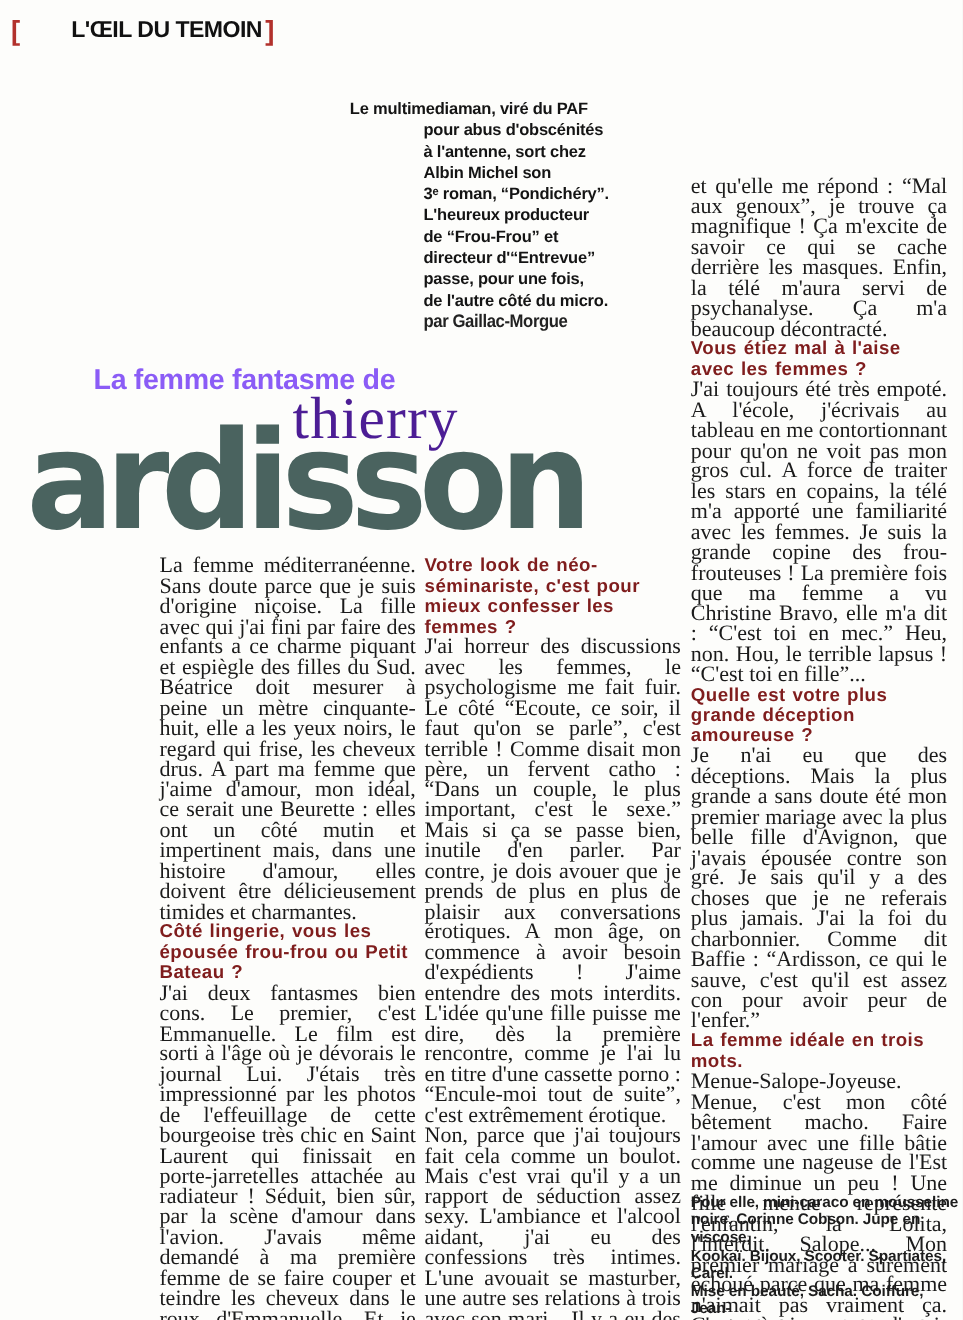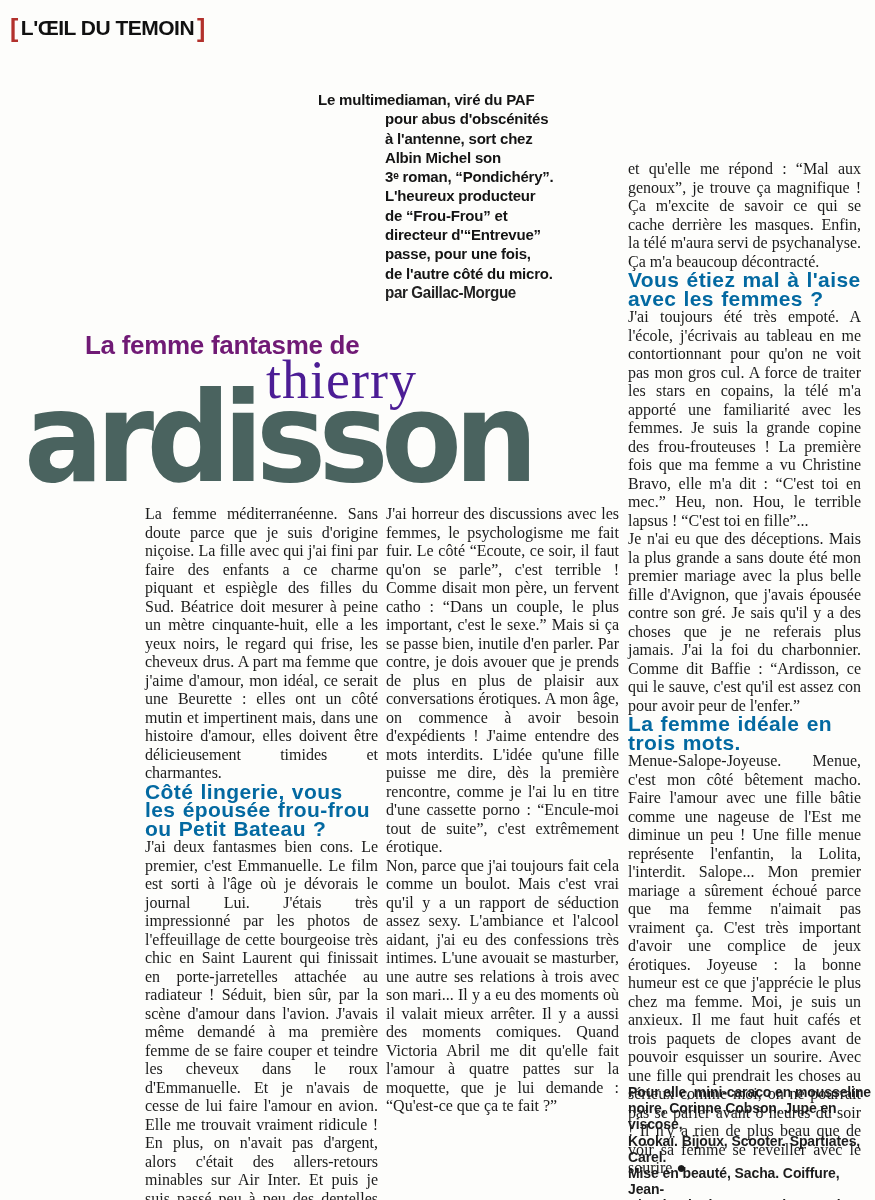--- a/index.html
+++ b/index.html
@@ -13,21 +13,21 @@
     font-family:"Liberation Sans",sans-serif;
     color:#1b1b1b;
   }
   
   #kicker{
     position:absolute;left:10px;top:14px;
     font-weight:bold;font-size:21px;letter-spacing:-0.5px;
     white-space:nowrap;
   }
   #kicker .bracket{color:#b2312c;font-weight:900;font-size:25px;vertical-align:-2px;}
-  #kicker .label{color:#111;padding:0 3px;}
+  #kicker .label{color:#111;padding:0 3px;margin-left:44px;}
 
   
   #intro{
     position:absolute;left:318px;top:90px;width:330px;
     font-weight:bold;font-size:15px;line-height:19.3px;
     letter-spacing:-0.2px;
     white-space:pre-line;
     padding-left:67px;text-indent:-67px;
     color:#141414;
   }
@@ -35,21 +35,21 @@
     position:absolute;left:385px;top:283px;
     font-weight:bold;font-size:16.5px;letter-spacing:-0.4px;
     color:#222;
     transform:scaleX(0.92);transform-origin:left;
   }
 
   
   #title-kicker{
     position:absolute;left:85px;top:330px;
     font-weight:bold;font-size:26px;letter-spacing:-0.3px;
-    color:#701a75;white-space:nowrap;
+    color:#8b5cf6;white-space:nowrap;
   }
   #title-first{
     position:absolute;left:266px;top:353px;z-index:3;
     font-family:"Liberation Serif",serif;
     font-size:54px;line-height:1;letter-spacing:1px;
     color:#4c1d95;white-space:nowrap;
   }
   #title-last{
     position:absolute;left:24px;top:376px;z-index:2;
     font-family:"DejaVu Sans",sans-serif;
@@ -59,27 +59,27 @@
     transform:scaleX(0.95);transform-origin:left;
   }
 
   
   .col{position:absolute;width:233px;}
   #col1{left:145px;top:505px;}
   #col2{left:386px;top:505px;}
   #col3{left:628px;top:160px;}
   .a{
     font-family:"Liberation Serif",serif;
-    font-size:16px;line-height:18.5px;
+    font-size:20px;line-height:18.5px;
     text-align:justify;color:#1b1b1b;
   }
   .q{
     font-family:"Liberation Sans",sans-serif;
-    font-weight:bold;font-size:21px;line-height:18.5px;
-    letter-spacing:0.4px;word-spacing:1px;color:#0369a1;
+    font-weight:bold;font-size:17px;line-height:18.5px;
+    letter-spacing:0.4px;word-spacing:1px;color:#7f1d1d;
   }
 
   
   #credits{
     position:absolute;left:628px;top:1084px;width:245px;
     font-weight:bold;font-size:14px;line-height:16.2px;
     letter-spacing:-0.1px;color:#1d1d1d;
     white-space:pre-line;
   }
 </style>
@@ -107,27 +107,29 @@
   <div id="title-kicker">La femme fantasme de</div>
   <div id="title-first">thierry</div>
   <div id="title-last">ardisson</div>
 
   <div id="col1" class="col">
       <div class="a">La femme méditerranéenne. Sans doute parce que je suis d'origine niçoise. La fille avec qui j'ai fini par faire des enfants a ce charme piquant et espiègle des filles du Sud. Béatrice doit mesurer à peine un mètre cinquante-huit, elle a les yeux noirs, le regard qui frise, les cheveux drus. A part ma femme que j'aime d'amour, mon idéal, ce serait une Beurette : elles ont un côté mutin et impertinent mais, dans une histoire d'amour, elles doivent être délicieusement timides et charmantes.</div>
       <div class="q">Côté lingerie, vous les épousée frou-frou ou Petit Bateau ?</div>
       <div class="a">J'ai deux fantasmes bien cons. Le premier, c'est Emmanuelle. Le film est sorti à l'âge où je dévorais le journal Lui. J'étais très impressionné par les photos de l'effeuillage de cette bourgeoise très chic en Saint Laurent qui finissait en porte-jarretelles attachée au radiateur ! Séduit, bien sûr, par la scène d'amour dans l'avion. J'avais même demandé à ma première femme de se faire couper et teindre les cheveux dans le roux d'Emmanuelle. Et je n'avais de cesse de lui faire l'amour en avion. Elle me trouvait vraiment ridicule ! En plus, on n'avait pas d'argent, alors c'était des allers-retours minables sur Air Inter. Et puis je suis passé peu à peu des dentelles au Petit Bateau. Mon deuxième grand fantasme, c'est Lolita... A 30 ans, ma femme fait très gamine. Mais alors qu'auparavant je n'éprouvais aucune culpabilité particulière à regarder des</div>
     </div>
   <div id="col2" class="col">
+      <div class="q">Votre look de néo-séminariste, c'est pour mieux confesser les femmes ?</div>
       <div class="a">J'ai horreur des discussions avec les femmes, le psychologisme me fait fuir. Le côté “Ecoute, ce soir, il faut qu'on se parle”, c'est terrible ! Comme disait mon père, un fervent catho : “Dans un couple, le plus important, c'est le sexe.” Mais si ça se passe bien, inutile d'en parler. Par contre, je dois avouer que je prends de plus en plus de plaisir aux conversations érotiques. A mon âge, on commence à avoir besoin d'expédients ! J'aime entendre des mots interdits. L'idée qu'une fille puisse me dire, dès la première rencontre, comme je l'ai lu en titre d'une cassette porno : “Encule-moi tout de suite”, c'est extrêmement érotique.</div>
       <div class="a">Non, parce que j'ai toujours fait cela comme un boulot. Mais c'est vrai qu'il y a un rapport de séduction assez sexy. L'ambiance et l'alcool aidant, j'ai eu des confessions très intimes. L'une avouait se masturber, une autre ses relations à trois avec son mari... Il y a eu des moments où il valait mieux arrêter. Il y a aussi des moments comiques. Quand Victoria Abril me dit qu'elle fait l'amour à quatre pattes sur la moquette, que je lui demande : “Qu'est-ce que ça te fait ?”</div>
     </div>
   <div id="col3" class="col">
       <div class="a">et qu'elle me répond : “Mal aux genoux”, je trouve ça magnifique ! Ça m'excite de savoir ce qui se cache derrière les masques. Enfin, la télé m'aura servi de psychanalyse. Ça m'a beaucoup décontracté.</div>
       <div class="q">Vous étiez mal à l'aise avec les femmes ?</div>
       <div class="a">J'ai toujours été très empoté. A l'école, j'écrivais au tableau en me contortionnant pour qu'on ne voit pas mon gros cul. A force de traiter les stars en copains, la télé m'a apporté une familiarité avec les femmes. Je suis la grande copine des frou-frouteuses ! La première fois que ma femme a vu Christine Bravo, elle m'a dit : “C'est toi en mec.” Heu, non. Hou, le terrible lapsus ! “C'est toi en fille”...</div>
+      <div class="q">Quelle est votre plus grande déception amoureuse ?</div>
       <div class="a">Je n'ai eu que des déceptions. Mais la plus grande a sans doute été mon premier mariage avec la plus belle fille d'Avignon, que j'avais épousée contre son gré. Je sais qu'il y a des choses que je ne referais plus jamais. J'ai la foi du charbonnier. Comme dit Baffie : “Ardisson, ce qui le sauve, c'est qu'il est assez con pour avoir peur de l'enfer.”</div>
       <div class="q">La femme idéale en trois mots.</div>
       <div class="a">Menue-Salope-Joyeuse. Menue, c'est mon côté bêtement macho. Faire l'amour avec une fille bâtie comme une nageuse de l'Est me diminue un peu ! Une fille menue représente l'enfantin, la Lolita, l'interdit. Salope... Mon premier mariage a sûrement échoué parce que ma femme n'aimait pas vraiment ça. C'est très important d'avoir une complice de jeux érotiques. Joyeuse : la bonne humeur est ce que j'apprécie le plus chez ma femme. Moi, je suis un anxieux. Il me faut huit cafés et trois paquets de clopes avant de pouvoir esquisser un sourire. Avec une fille qui prendrait les choses au sérieux comme moi, on ne pourrait pas se parler avant 8 heures du soir ! Il n'y a rien de plus beau que de voir sa femme se réveiller avec le sourire ●</div>
     </div>
 
   <div id="credits">Pour elle, mini-caraco en mousseline
 noire, Corinne Cobson. Jupe en viscose,
 Kookaï. Bijoux, Scooter. Spartiates, Carel.
 Mise en beauté, Sacha. Coiffure, Jean-
 Claude Biguine par Sacha avec la Mousse

